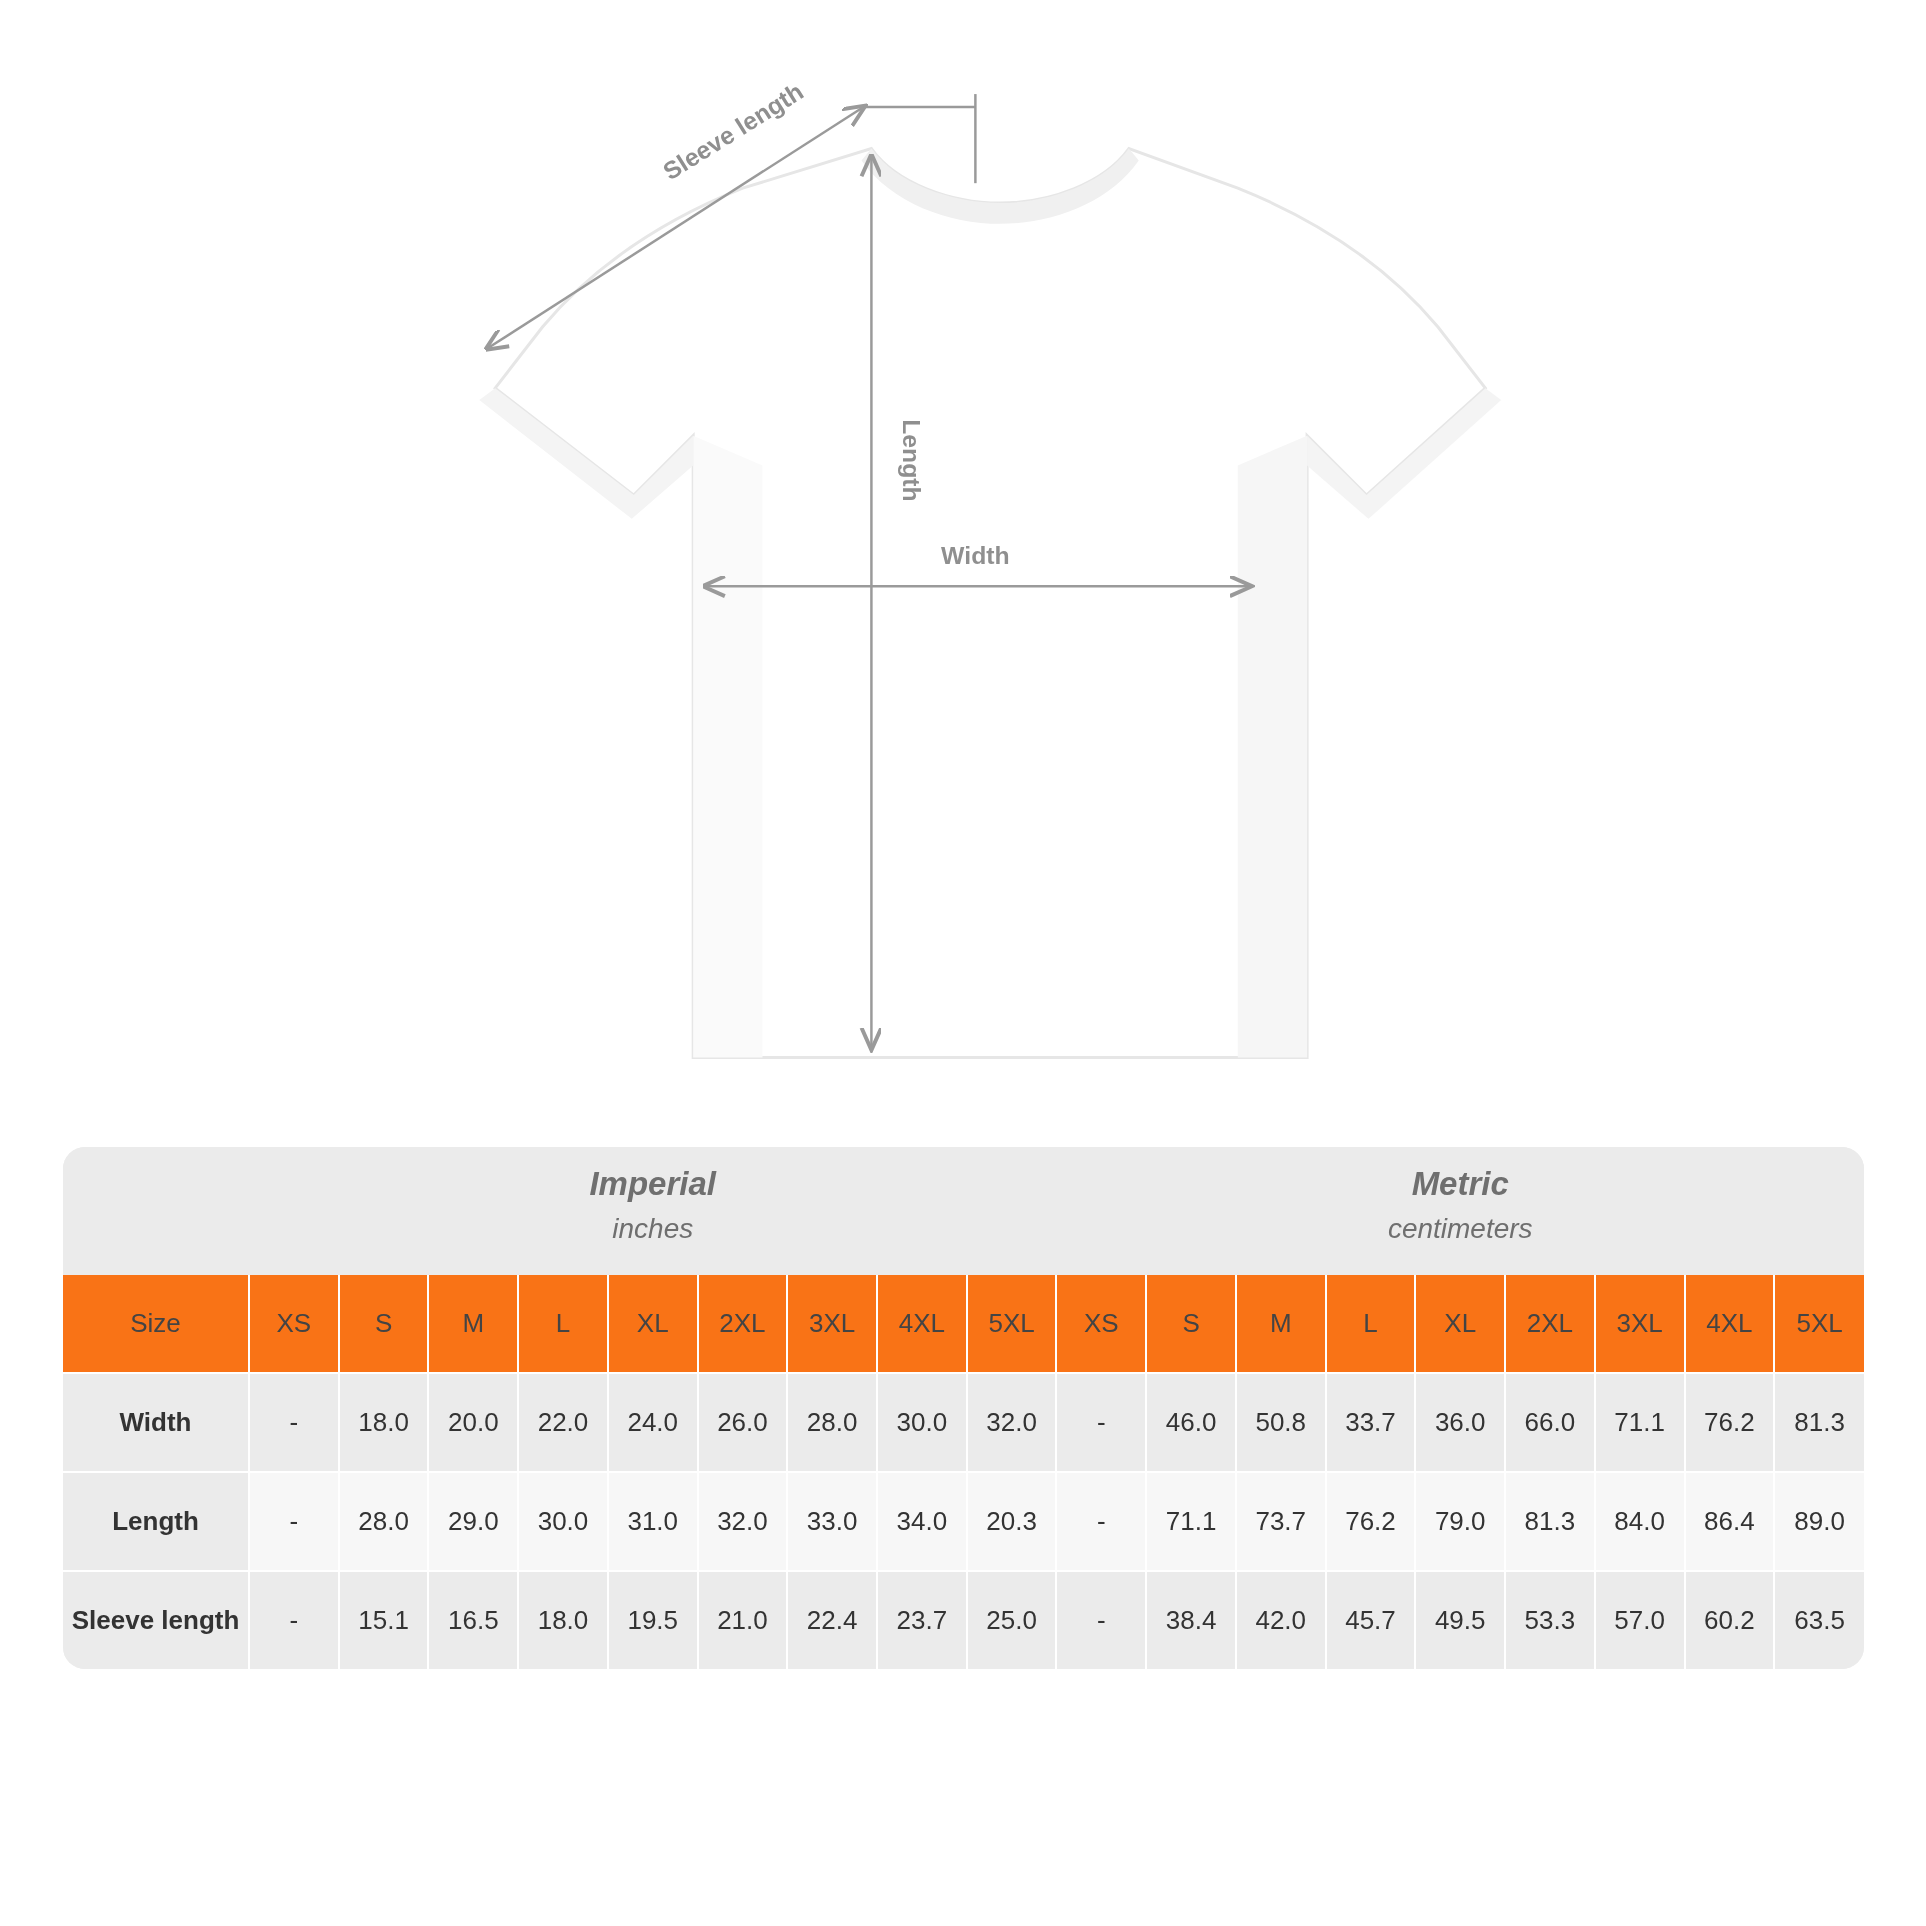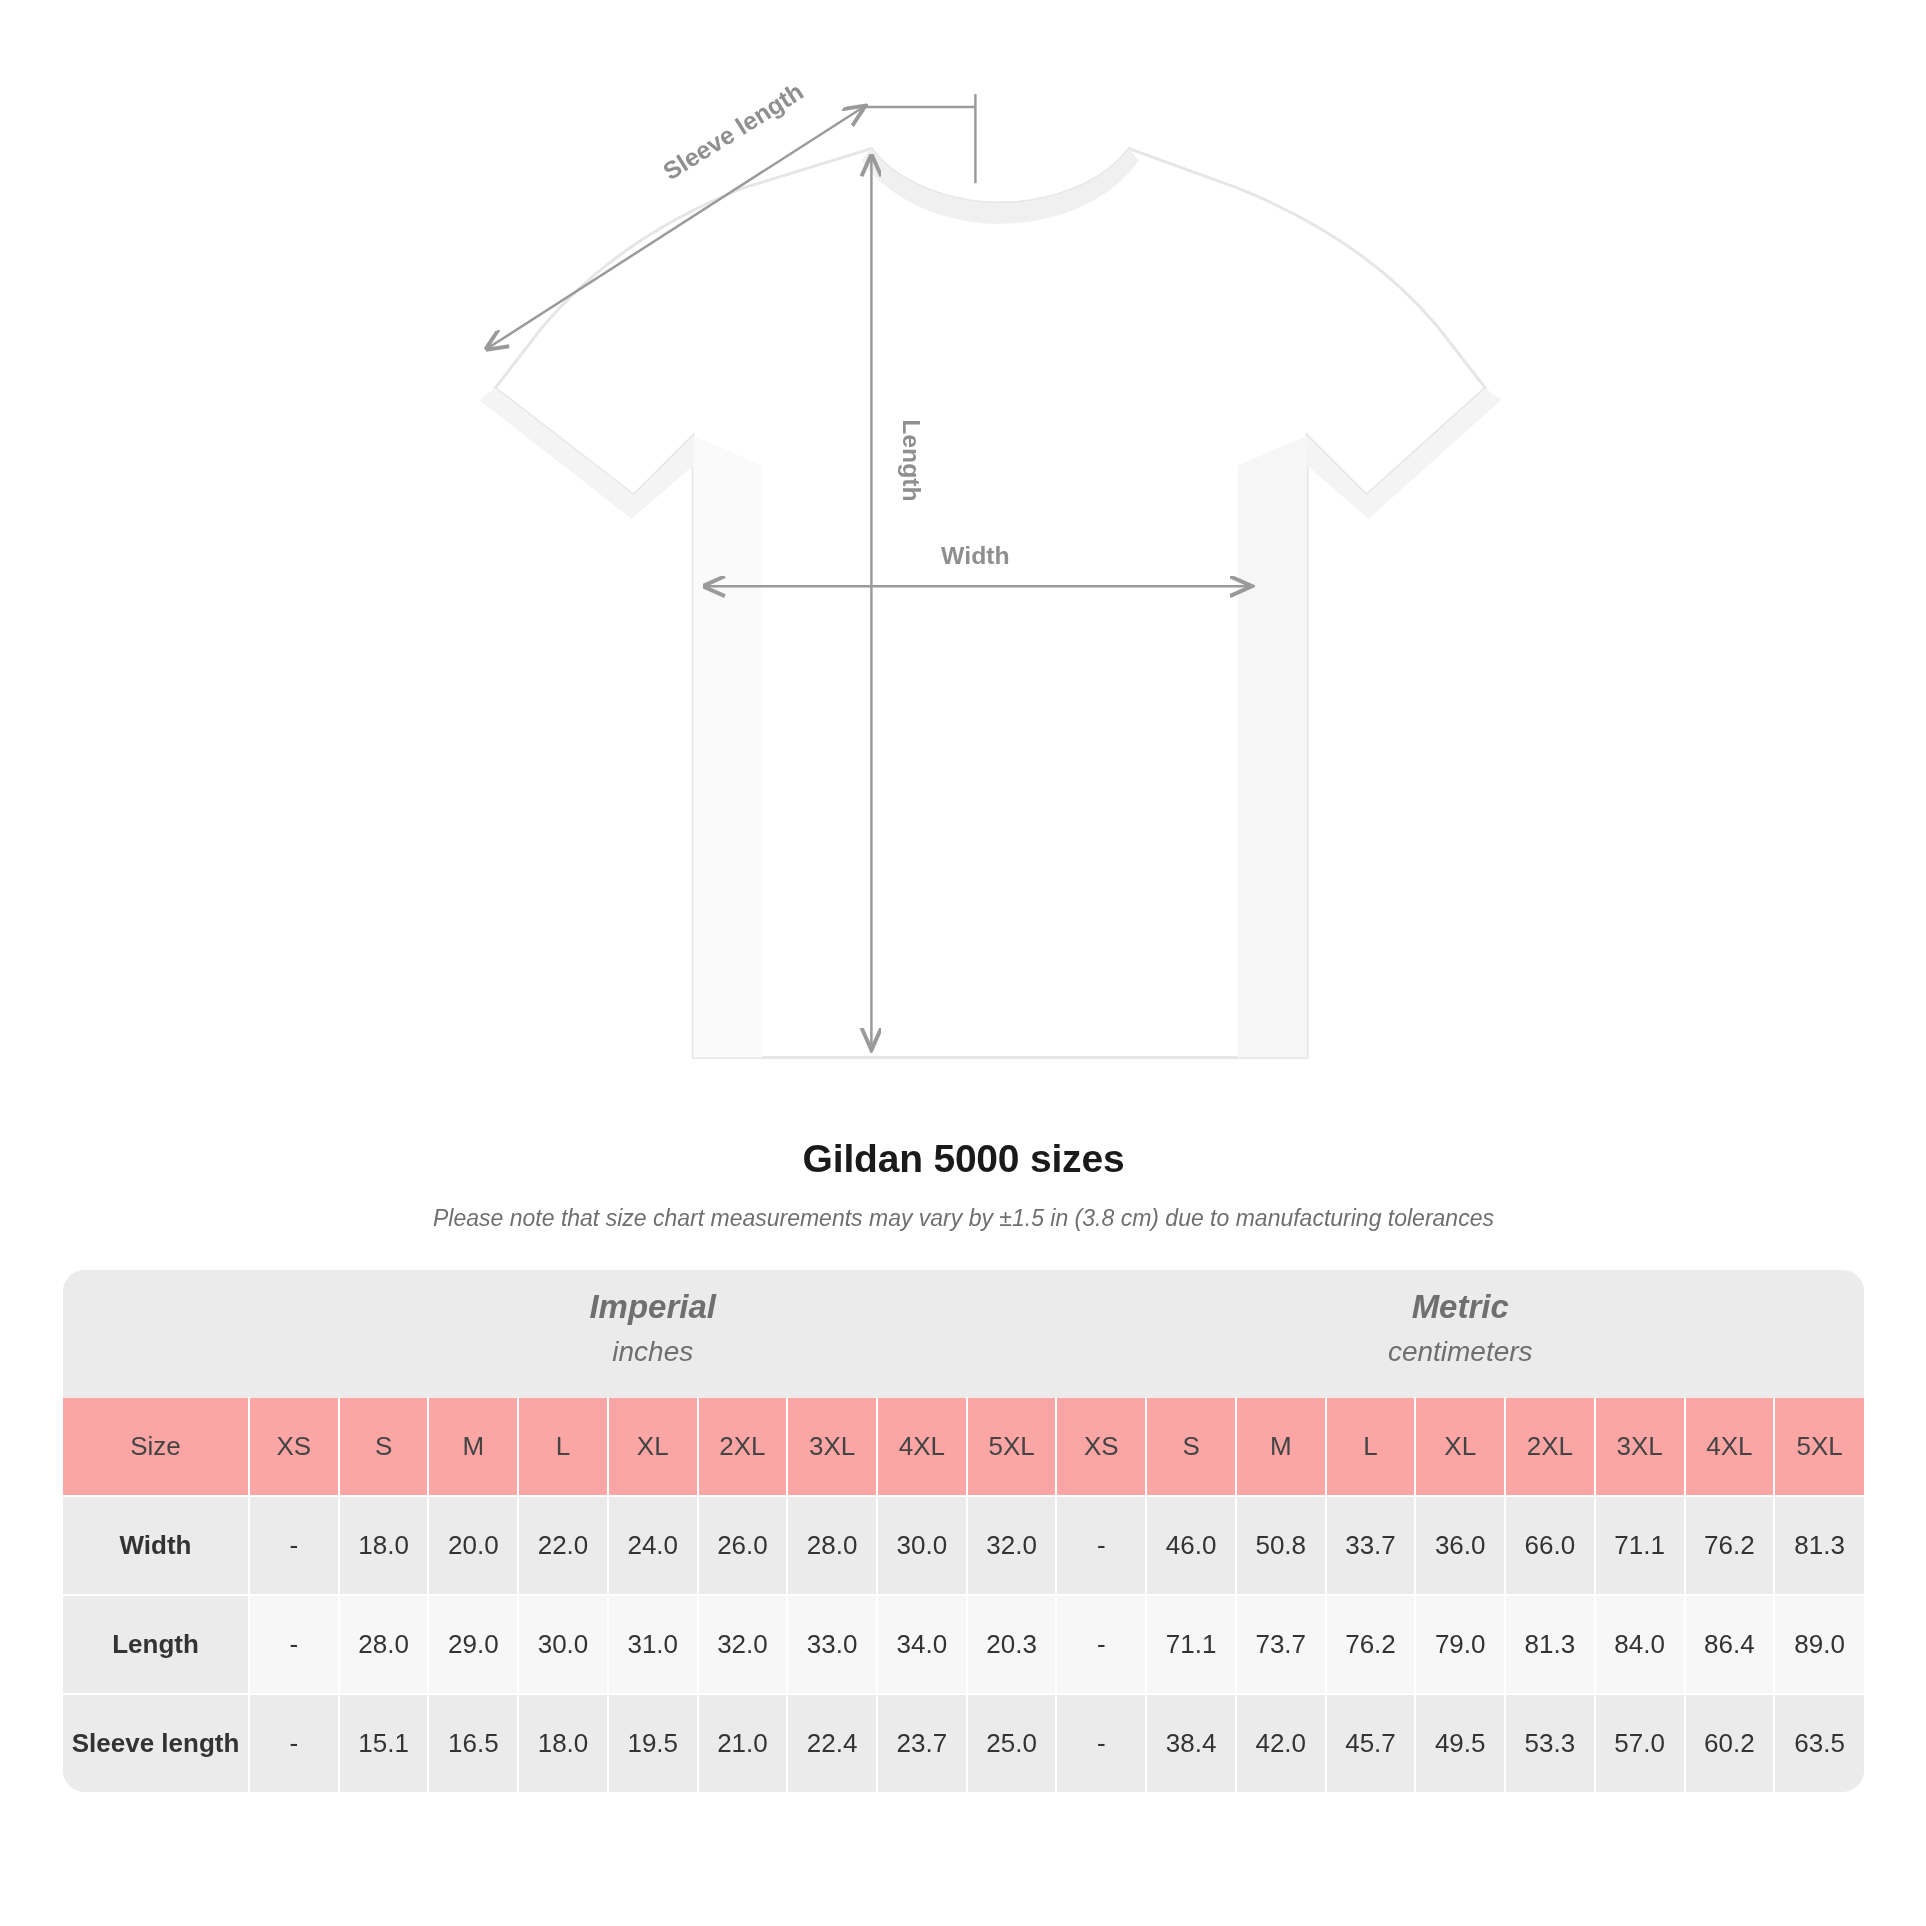--- a/index.html
+++ b/index.html
@@ -79,21 +79,21 @@
     color: #6f6f6f;
   }
   .unit-sub {
     font-size: 28px;
     font-style: italic;
     color: #6f6f6f;
     margin-top: 10px;
   }
   
   .head-row td {
-    background: #fca5a5;
+    background: #f97316;
     font-size: 26px;
     font-weight: bold;
     color: #444;
     height: 95px;
     border-left: 2px solid #ffffff;
   }
   .head-row td.rowlabel {
     border-left: none;
   }
   
@@ -180,24 +180,20 @@
       </defs>
 
       <text x="745" y="140" transform="rotate(-32 745 140)" text-anchor="middle" font-family="Liberation Sans, sans-serif" font-size="25" font-weight="bold" fill="#8f8f8f">Sleeve length</text>
 
       <text x="912" y="465" transform="rotate(90 912 465)" text-anchor="middle" font-family="Liberation Sans, sans-serif" font-size="25" font-weight="bold" fill="#8f8f8f">Length</text>
 
       <text x="985" y="570" text-anchor="middle" font-family="Liberation Sans, sans-serif" font-size="25" font-weight="bold" fill="#8f8f8f">Width</text>
     </svg>
   </div>
 
-  <div class="title-block">
-    <div class="chart-title">Gildan 5000 sizes</div>
-    <div class="chart-note">Please note that size chart measurements may vary by ±1.5 in (3.8 cm) due to manufacturing tolerances</div>
-  </div>
 
   <div class="table-wrap">
     <table class="size-table">
       <colgroup>
         <col class="labelcol">
         <col class="datacol">
           <col class="datacol">
           <col class="datacol">
           <col class="datacol">
           <col class="datacol">

